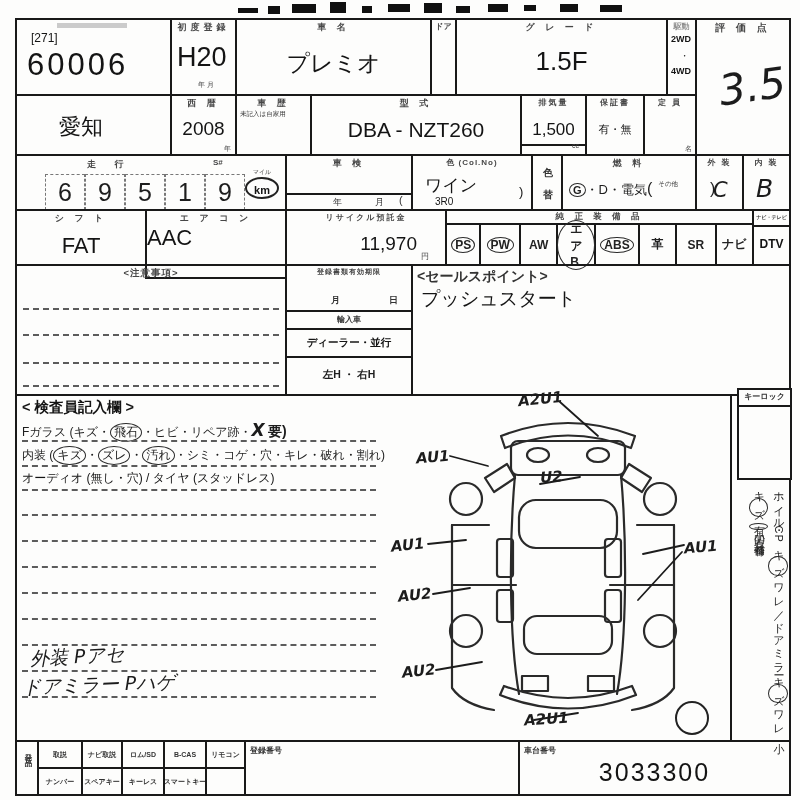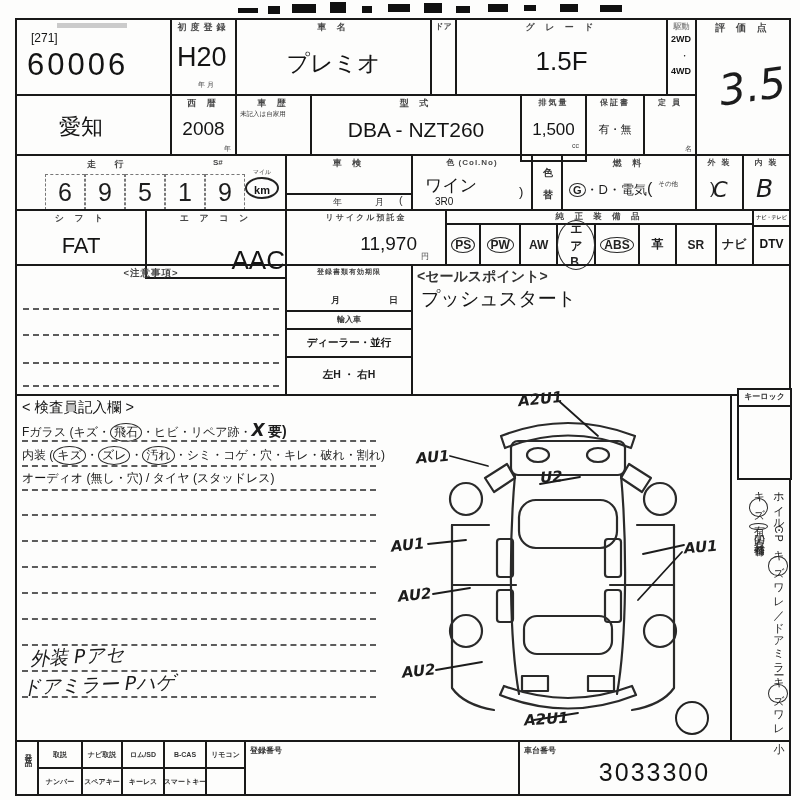--- a/index.html
+++ b/index.html
@@ -89,21 +89,21 @@
   <div class="c" style="left:235px;top:94px;width:77px;height:62px">
     <div class="hd">車  歴</div>
     <div class="val" style="left:3px;top:14px;font-size:6.5px;color:#333">未記入は自家用</div>
   </div>
 
   <div class="c" style="left:310px;top:94px;width:212px;height:62px">
     <div class="hd">型    式</div>
     <div class="val" style="left:0;top:22px;width:100%;text-align:center;font-size:21px">DBA - NZT260</div>
   </div>
 
-  <div class="c" style="left:520px;top:94px;width:67px;height:68px">
+  <div class="c" style="left:520px;top:94px;width:67px;height:52px">
     <div class="hd sm">排気量</div>
     <div class="val" style="left:0;top:24px;width:100%;text-align:center;font-size:17px">1,500</div>
     <div class="val" style="left:50px;top:46px;font-size:7px;color:#444">cc</div>
   </div>
 
   <div class="c" style="left:585px;top:94px;width:60px;height:62px">
     <div class="hd sm">保証書</div>
     <div class="val" style="left:0;top:26px;width:100%;text-align:center;font-size:11px">有・無</div>
   </div>
 
@@ -160,21 +160,21 @@
     <div class="val hand" style="left:16px;top:22px;font-size:21px">C</div>
   </div>
 
   <div class="c" style="left:15px;top:209px;width:132px;height:57px">
     <div class="hd">シ  フ  ト</div>
     <div class="val" style="left:0;top:22px;width:100%;text-align:center;font-size:22px">FAT</div>
   </div>
 
   <div class="c" style="left:145px;top:209px;width:142px;height:70px">
     <div class="hd">エ  ア  コ  ン</div>
-    <div class="val" style="left:0;top:34px;width:100%;text-align:right;font-size:26px">AAC</div>
+    <div class="val" style="left:0;top:14px;width:100%;text-align:left;font-size:22px">AAC</div>
   </div>
 
   <div class="c" style="left:285px;top:209px;width:162px;height:57px">
     <div class="hd sm" style="letter-spacing:2px">リサイクル預託金</div>
     <div class="val" style="left:0;top:22px;width:130px;text-align:right;font-size:19px">11,970</div>
     <div class="val" style="left:134px;top:40px;font-size:8px;color:#444">円</div>
   </div>
 
   <div class="c" style="left:445px;top:209px;width:309px;height:16px">
     <div class="hd" style="top:0;font-size:8.5px">純  正  装  備  品</div>
@@ -236,21 +236,21 @@
   </div>
 
   <div class="c" style="left:411px;top:264px;width:380px;height:132px">
     <div class="val" style="left:4px;top:2px;font-size:14px;font-weight:bold;color:#333">&lt;セールスポイント&gt;</div>
     <div class="val" style="left:8px;top:20px;font-size:19px">プッシュスタート</div>
   </div>
 
   <div class="c" style="left:15px;top:394px;width:776px;height:348px"></div>
   <div class="vline" style="left:730px;top:394px;width:2px;height:348px"></div>
 
-  <div class="val" style="left:22px;top:398px;font-size:14.5px;font-weight:normal">&lt; 検査員記入欄 &gt;</div>
+  <div class="val" style="left:22px;top:398px;font-size:14.5px;font-weight:bold">&lt; 検査員記入欄 &gt;</div>
 
   <div style="position:absolute;left:22px;top:420px;font-size:12px;white-space:nowrap">
     <span>Fガラス (キズ・</span><span class="circ">飛石</span><span>・ヒビ・リペア跡・</span><span class="hand" style="font-size:17px;font-weight:bold">X</span> <span style="font-size:14px;font-weight:bold">要)</span>
   </div>
   <div class="dashline" style="left:22px;top:440px;width:354px"></div>
 
   <div style="position:absolute;left:22px;top:446px;font-size:12px;white-space:nowrap">
     <span>内装 (</span><span class="circ">キズ</span><span>・</span><span class="circ">ズレ</span><span>・</span><span class="circ">汚れ</span><span>・シミ・コゲ・穴・キレ・破れ・割れ)</span>
   </div>
   <div class="dashline" style="left:22px;top:465px;width:354px"></div>

